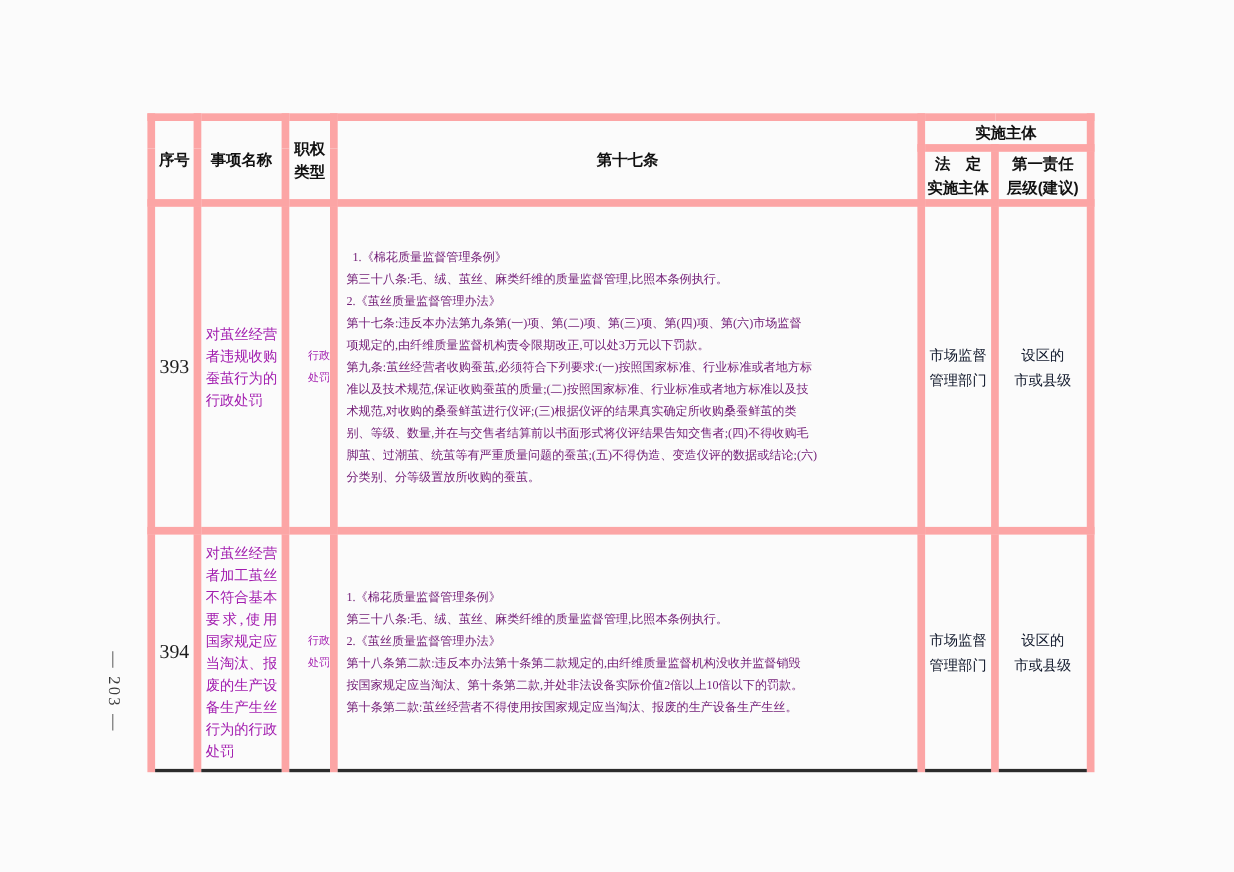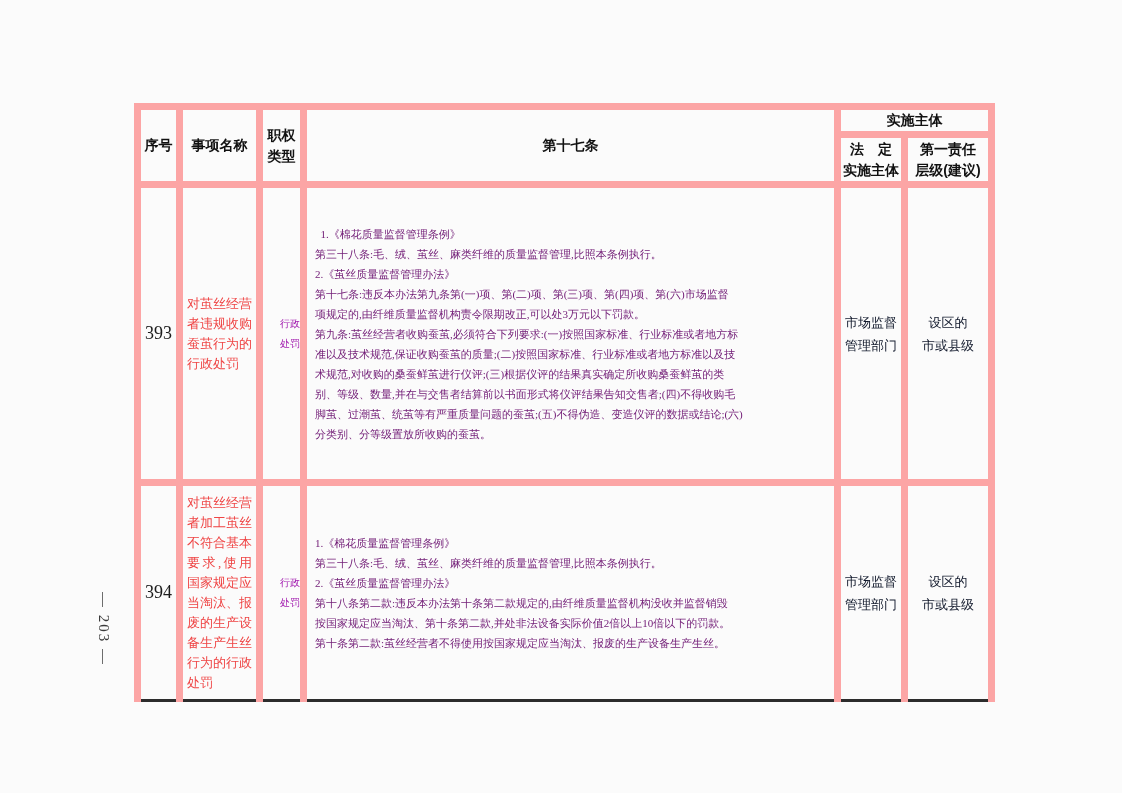--- a/index.html
+++ b/index.html
@@ -38,21 +38,21 @@
   tr.hrow1{height:27px;}
   tr.hrow2{height:50px;}
   tr.row-393{height:298px;}
   tr.row-394{height:218px;}
 
   td.index-cell{text-align:center;font-size:18px;color:#1c1c1c;}
   td.name-cell .name-text{
     width:65px;margin:0 auto;
     font-size:13px;line-height:20px;
     text-align:justify;text-justify:inter-ideograph;
-    color:#ef4444;
+    color:#a21caf;
   }
   td.power-cell div{
     text-align:right;font-size:10px;line-height:20px;color:#a21caf;
   }
   td.basis-cell{padding:0 8px;}
   td.basis-cell .lines div{
     font-size:11px;line-height:20px;white-space:nowrap;
     color:#701a75;
   }
   td.subject-cell div,td.level-cell div{

